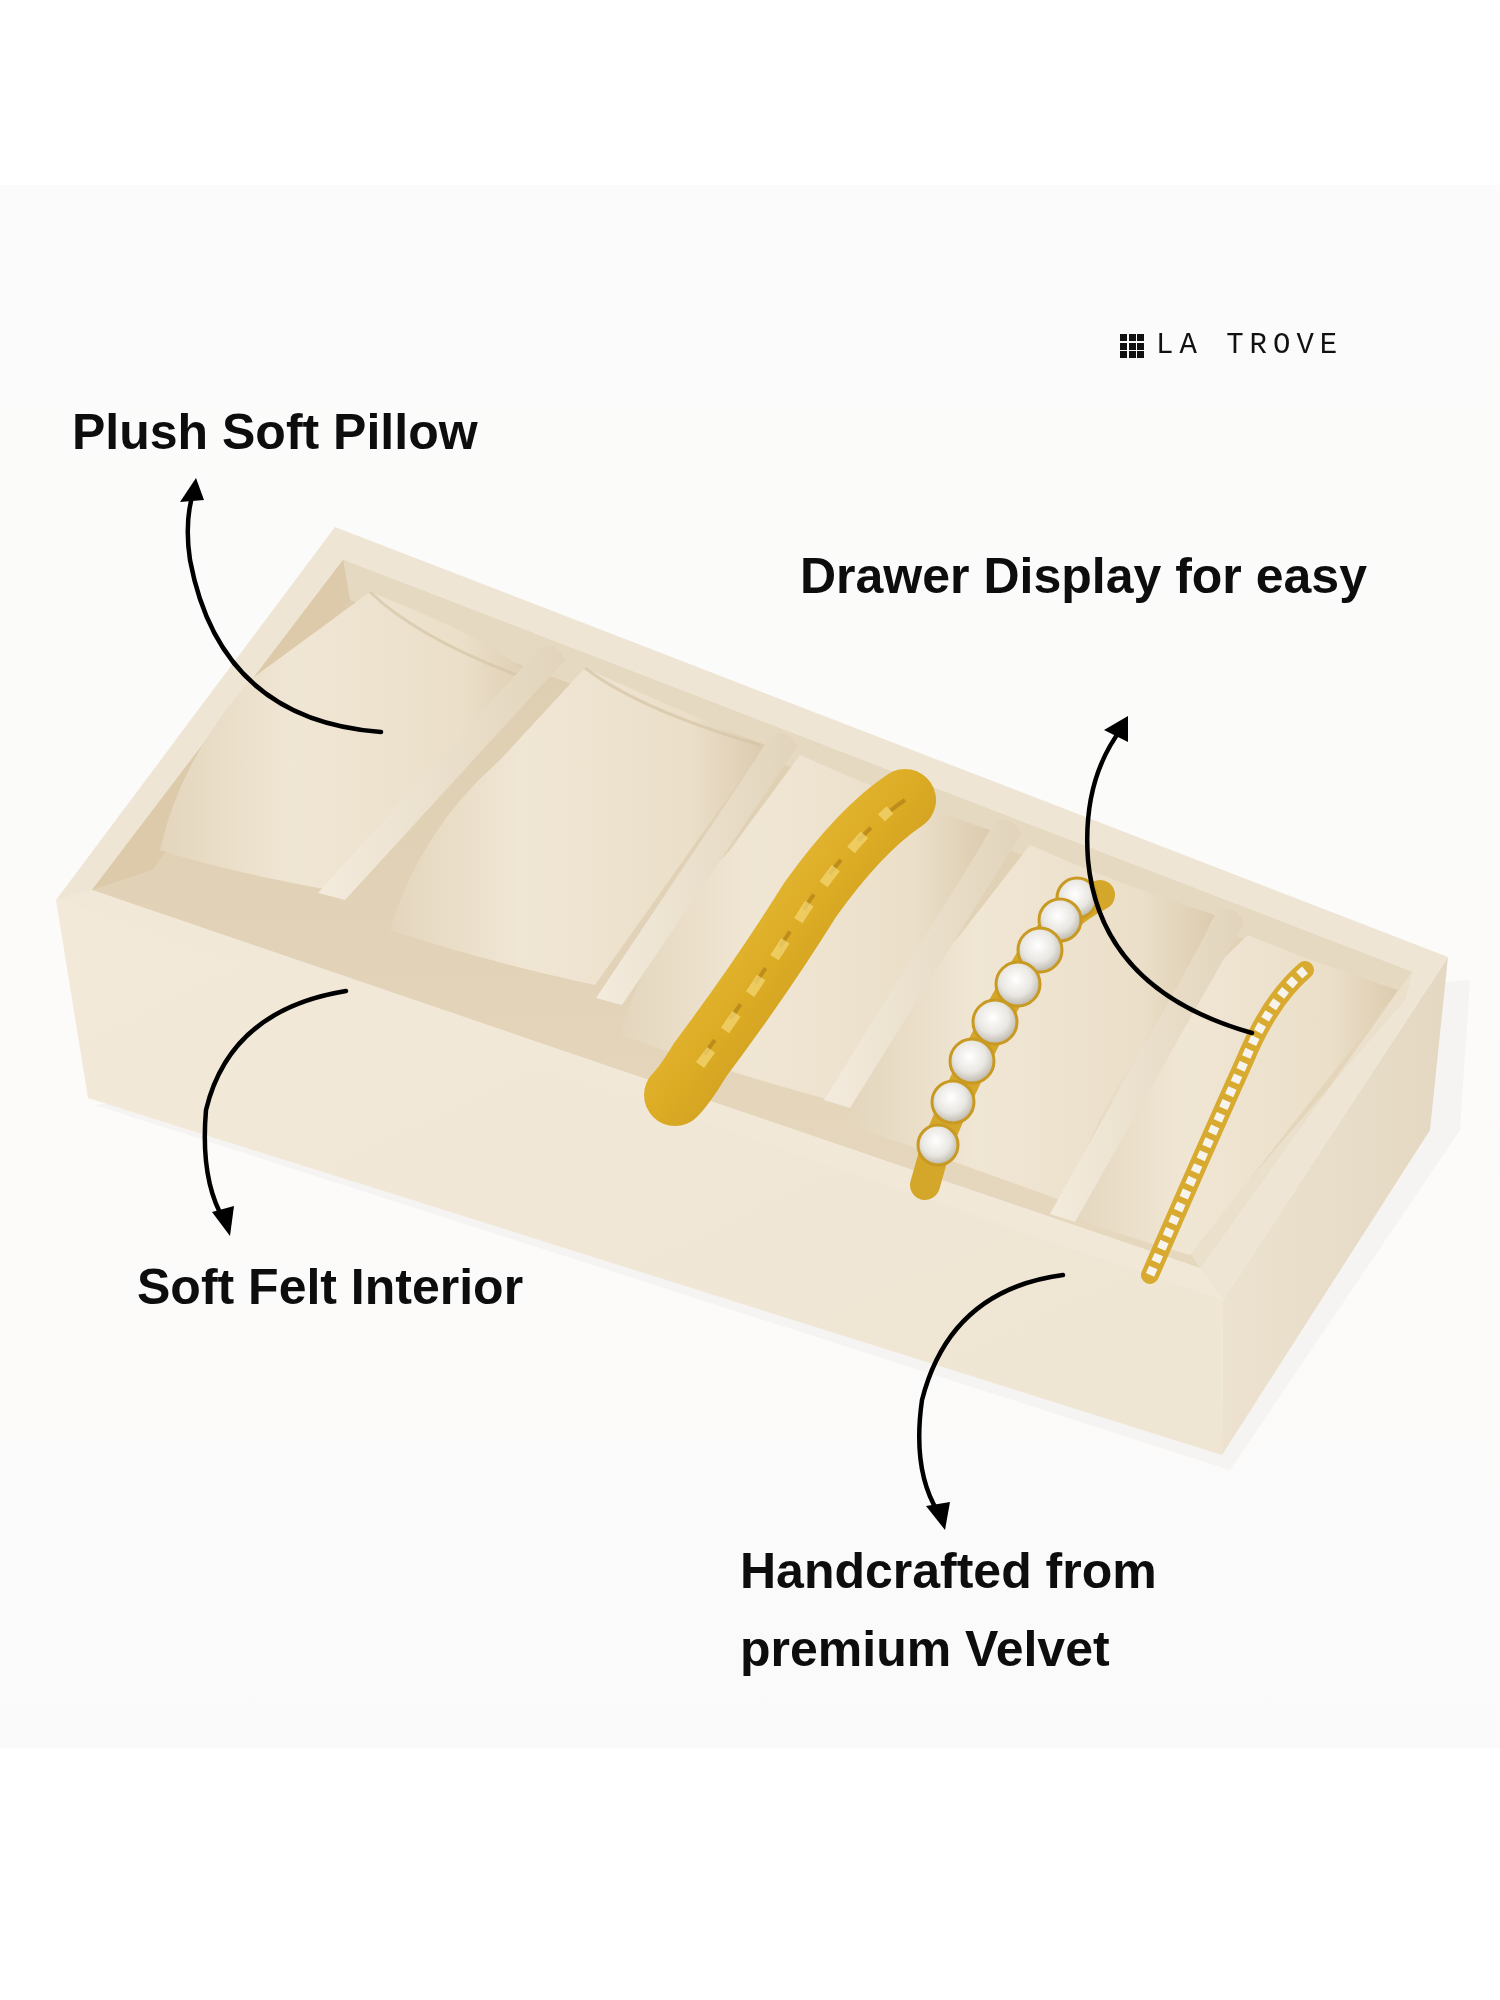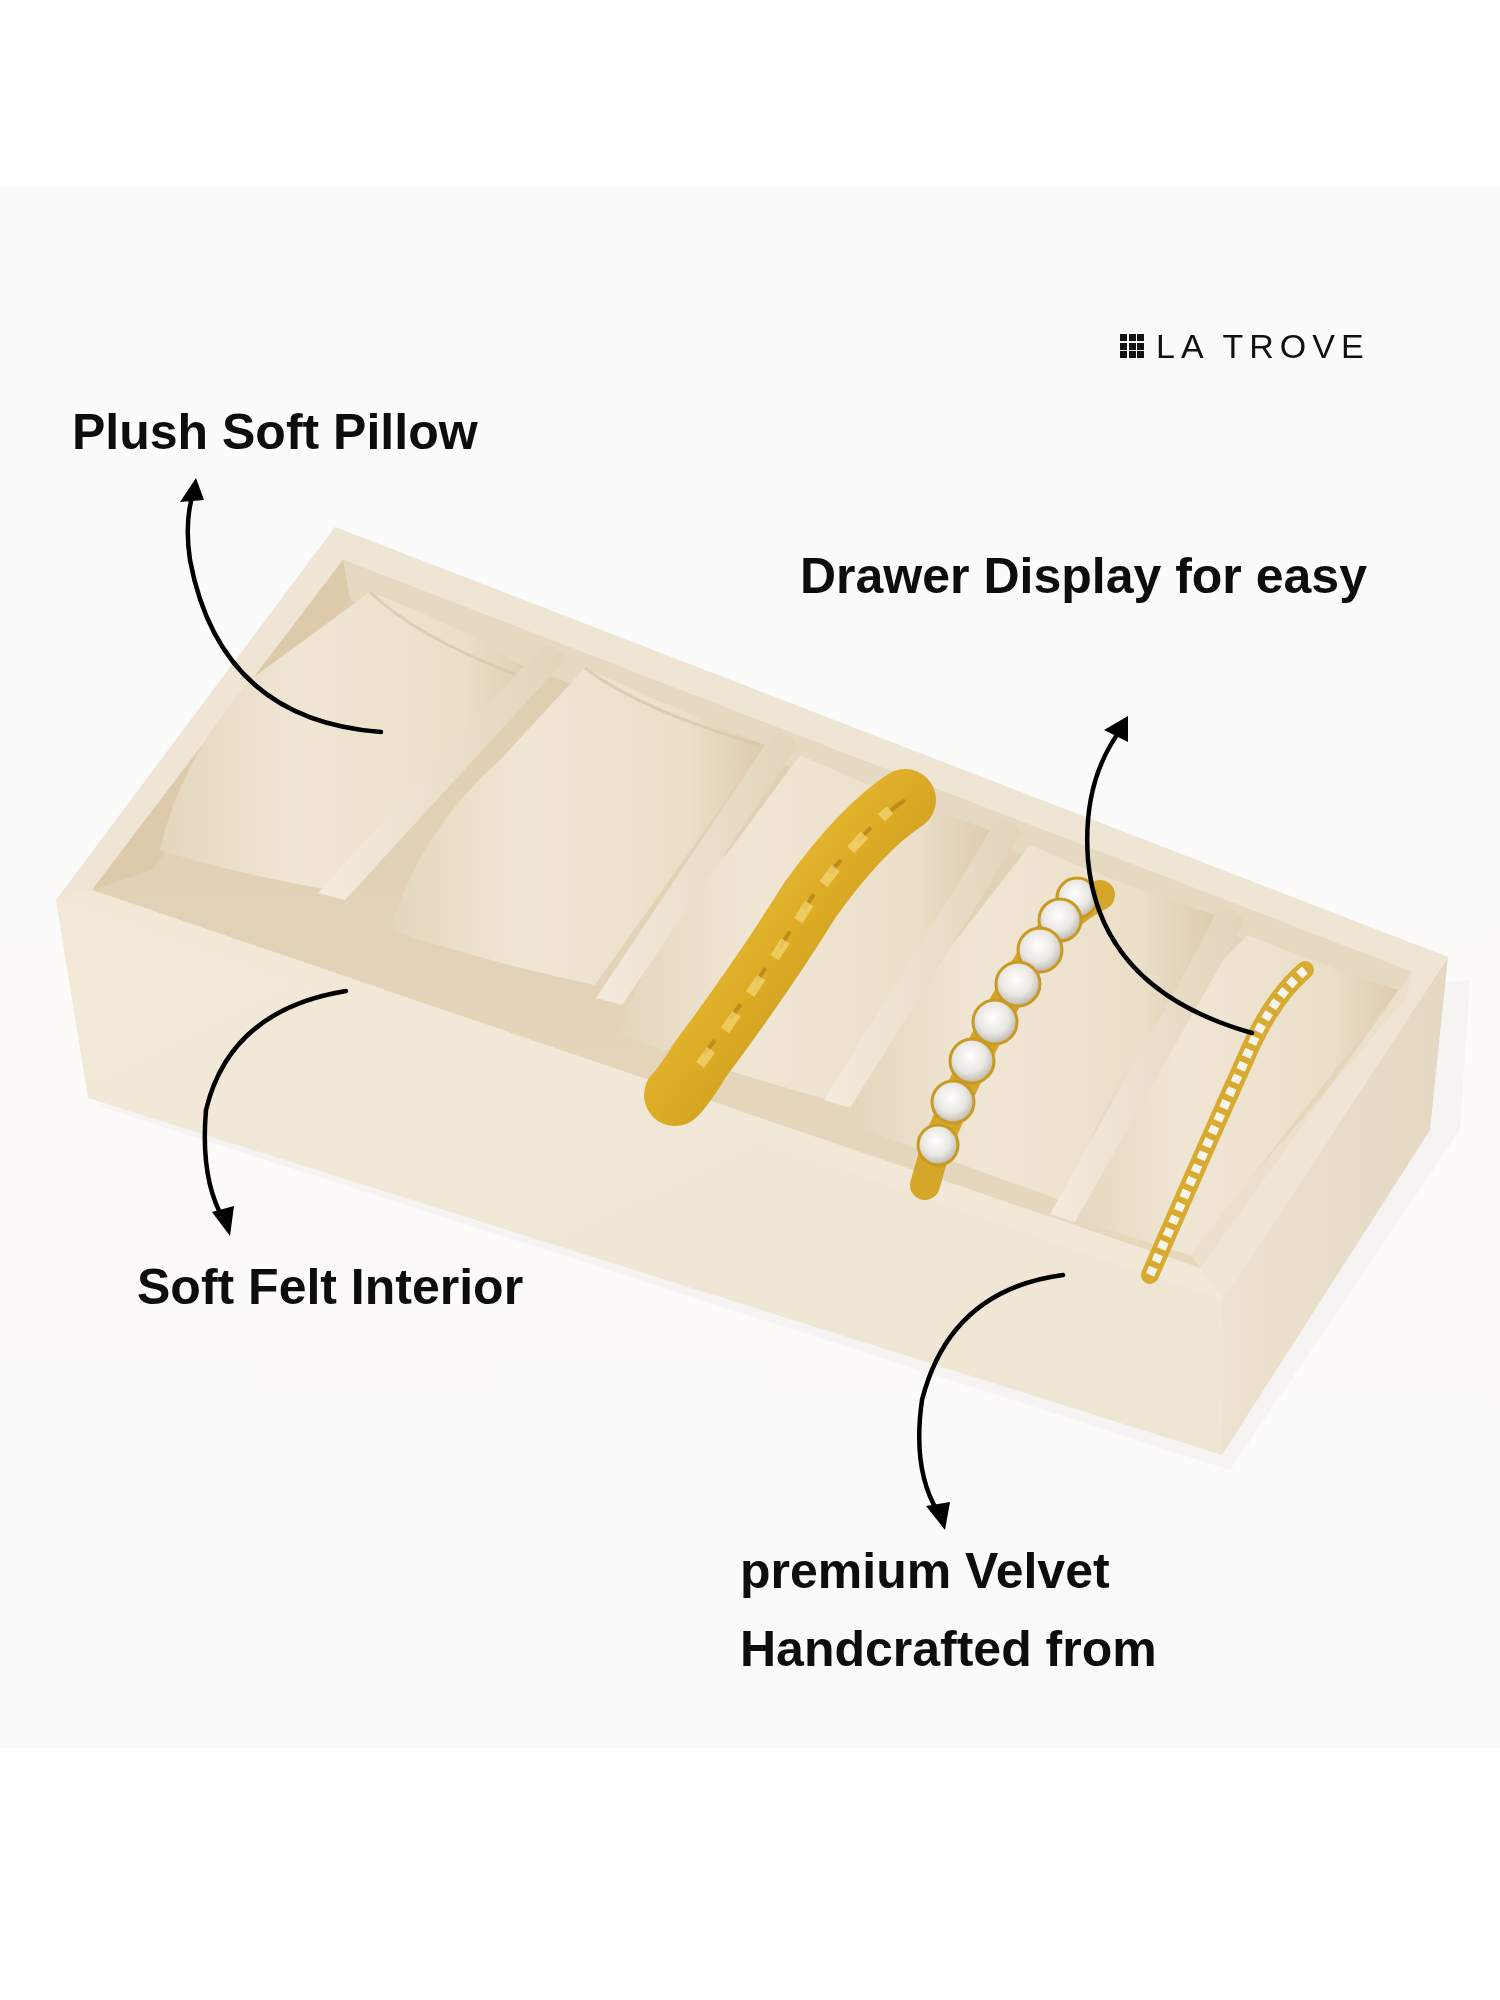--- a/index.html
+++ b/index.html
@@ -4,21 +4,21 @@
 <style>
   html, body { margin: 0; padding: 0; background: #ffffff; }
   body { width: 1500px; height: 2000px; position: relative; overflow: hidden; font-family: "Liberation Sans", "DejaVu Sans", sans-serif; }
   .photo-band { position: absolute; left: 0; top: 185px; width: 1500px; height: 1563px; background: linear-gradient(180deg, #fbfbfb 0%, #fcfbfa 60%, #fbfafa 100%); }
   .scene { position: absolute; left: 0; top: 0; width: 1500px; height: 2000px; }
   .label { position: absolute; color: #0d0d0d; font-size: 50px; line-height: 78px; letter-spacing: 0px; white-space: nowrap; font-weight: 700; }
   .label.center { text-align: left; }
   .brand { position: absolute; left: 1120px; top: 329px; height: 34px; display: flex; align-items: center; gap: 12px; }
   .brand-mark { width: 24px; height: 24px; display: grid; grid-template-columns: repeat(3, 7px); grid-template-rows: repeat(3, 7px); gap: 1.5px; }
   .brand-mark span { background: #111; display: block; }
-  .brand-text { font-size: 34px; letter-spacing: 6px; color: #111; font-weight: 400; line-height: 34px; }
+  .brand-text { font-size: 29px; letter-spacing: 6px; color: #111; font-weight: 400; line-height: 34px; font-family: Liberation Mono, monospace; }
 </style>
 </head>
 <body>
 
 <div class="photo-band"></div>
 
 <svg class="scene" width="1500" height="2000" viewBox="0 0 1500 2000" xmlns="http://www.w3.org/2000/svg">
   <defs>
     <linearGradient id="frontFace" x1="0" y1="0" x2="1" y2="1">
       <stop offset="0" stop-color="#f2e9d9"></stop>
@@ -168,15 +168,15 @@
 
 <div class="label center" style="left:800px; top:537px; width:670px;">
   <div>Drawer Display for easy</div>
 </div>
 
 <div class="label" style="left:137px; top:1248px;">
   <span>Soft Felt Interior</span>
 </div>
 
 <div class="label center" style="left:740px; top:1532px; width:510px;">
+  <div>Handcrafted from</div>
   <div>premium Velvet</div>
-  <div>Handcrafted from</div>
 </div>
 
 </body></html>

